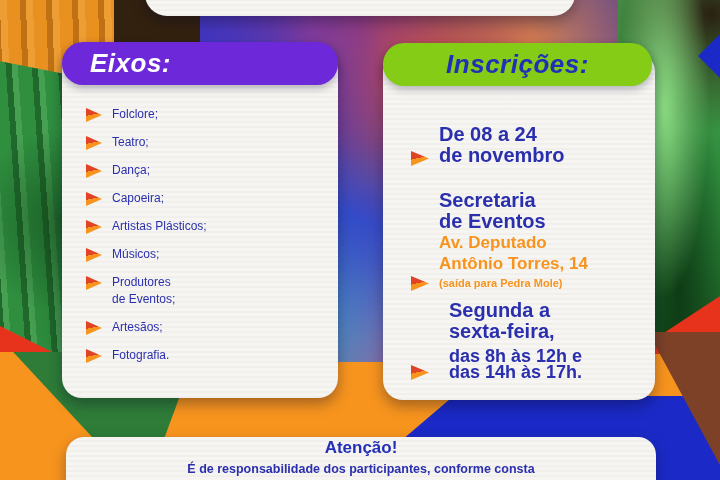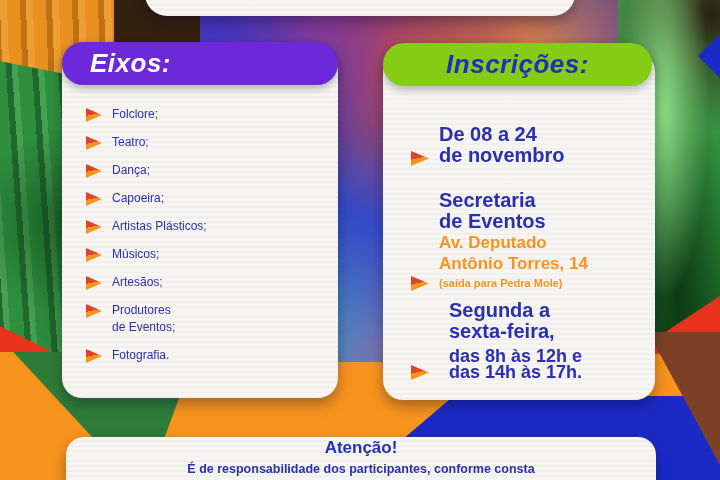--- a/index.html
+++ b/index.html
@@ -151,28 +151,28 @@
       <div class="eixos-row">
         <span class="flag"></span>
         <span class="eixos-text">Artistas Plásticos;</span>
       </div>
       <div class="eixos-row">
         <span class="flag"></span>
         <span class="eixos-text">Músicos;</span>
       </div>
       <div class="eixos-row">
         <span class="flag"></span>
-        <span class="eixos-text">Artesãos;</span>
-      </div>
-      <div class="eixos-row">
-        <span class="flag"></span>
         <span class="eixos-text">
           <div>Produtores</div>
           <div>de Eventos;</div>
         </span>
+      </div>
+      <div class="eixos-row">
+        <span class="flag"></span>
+        <span class="eixos-text">Artesãos;</span>
       </div>
       <div class="eixos-row">
         <span class="flag"></span>
         <span class="eixos-text">Fotografia.</span>
       </div>
     </div>
   </div>
   <div class="abs left-header">
     <span class="header-text">Eixos:</span>
   </div>

